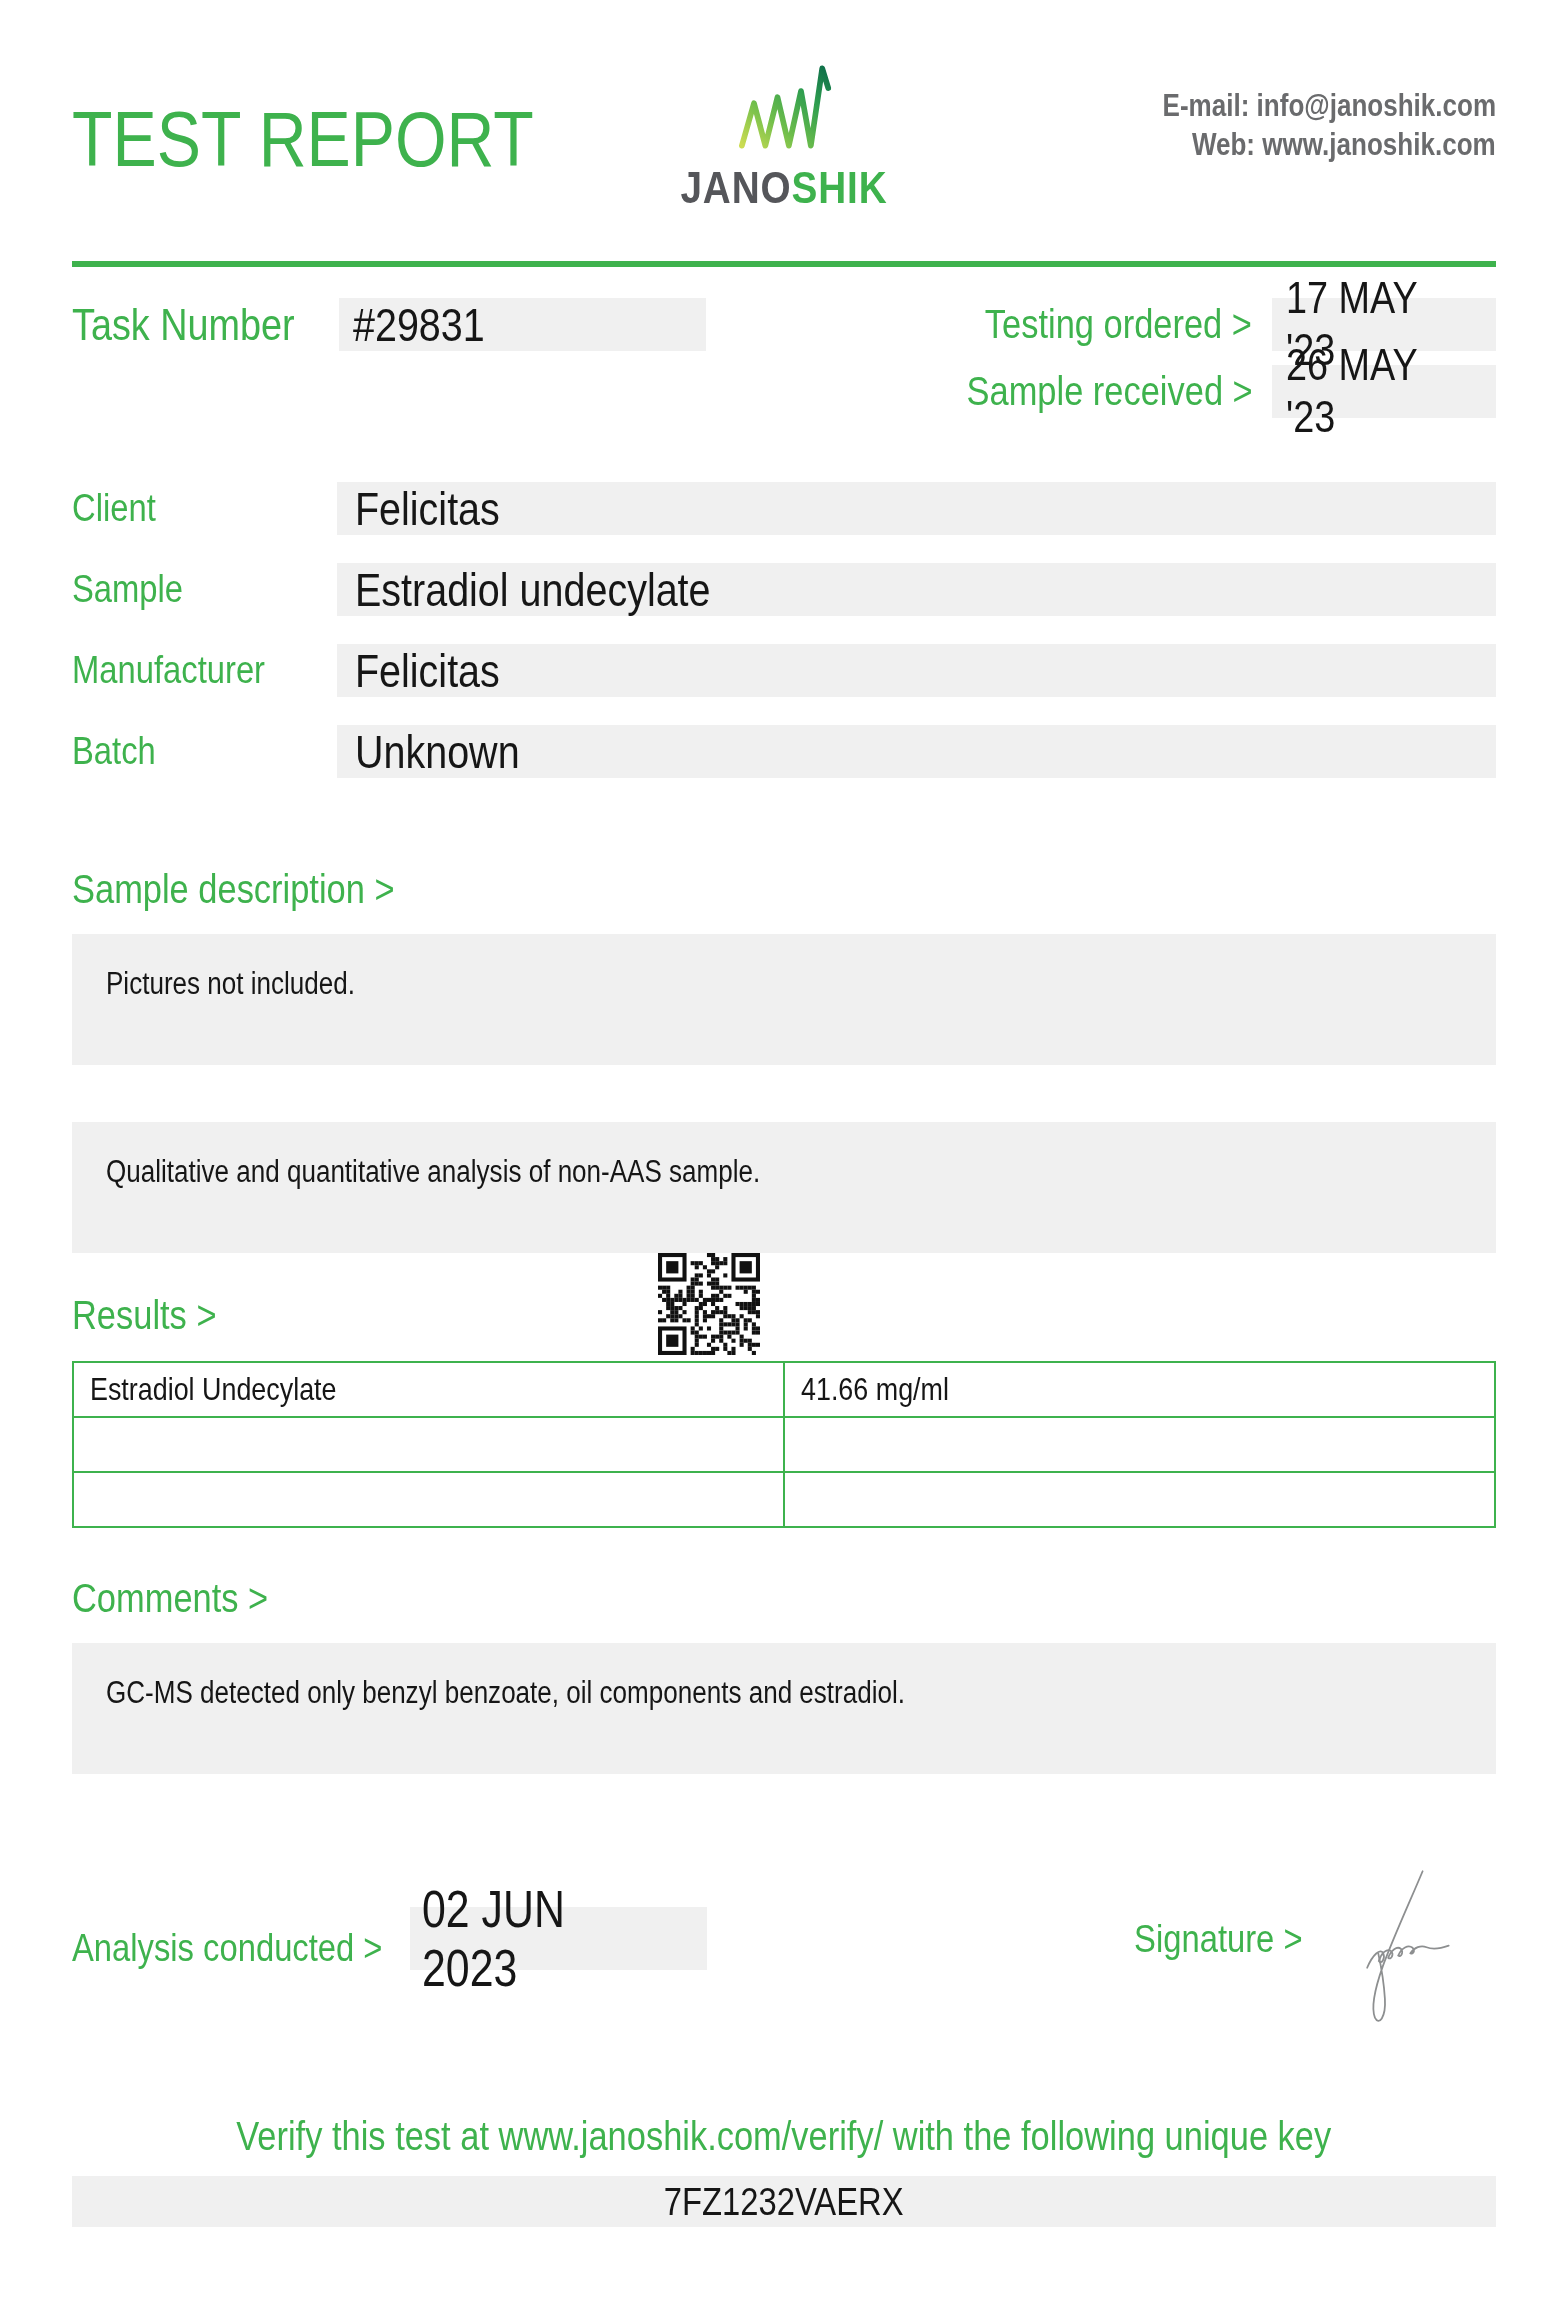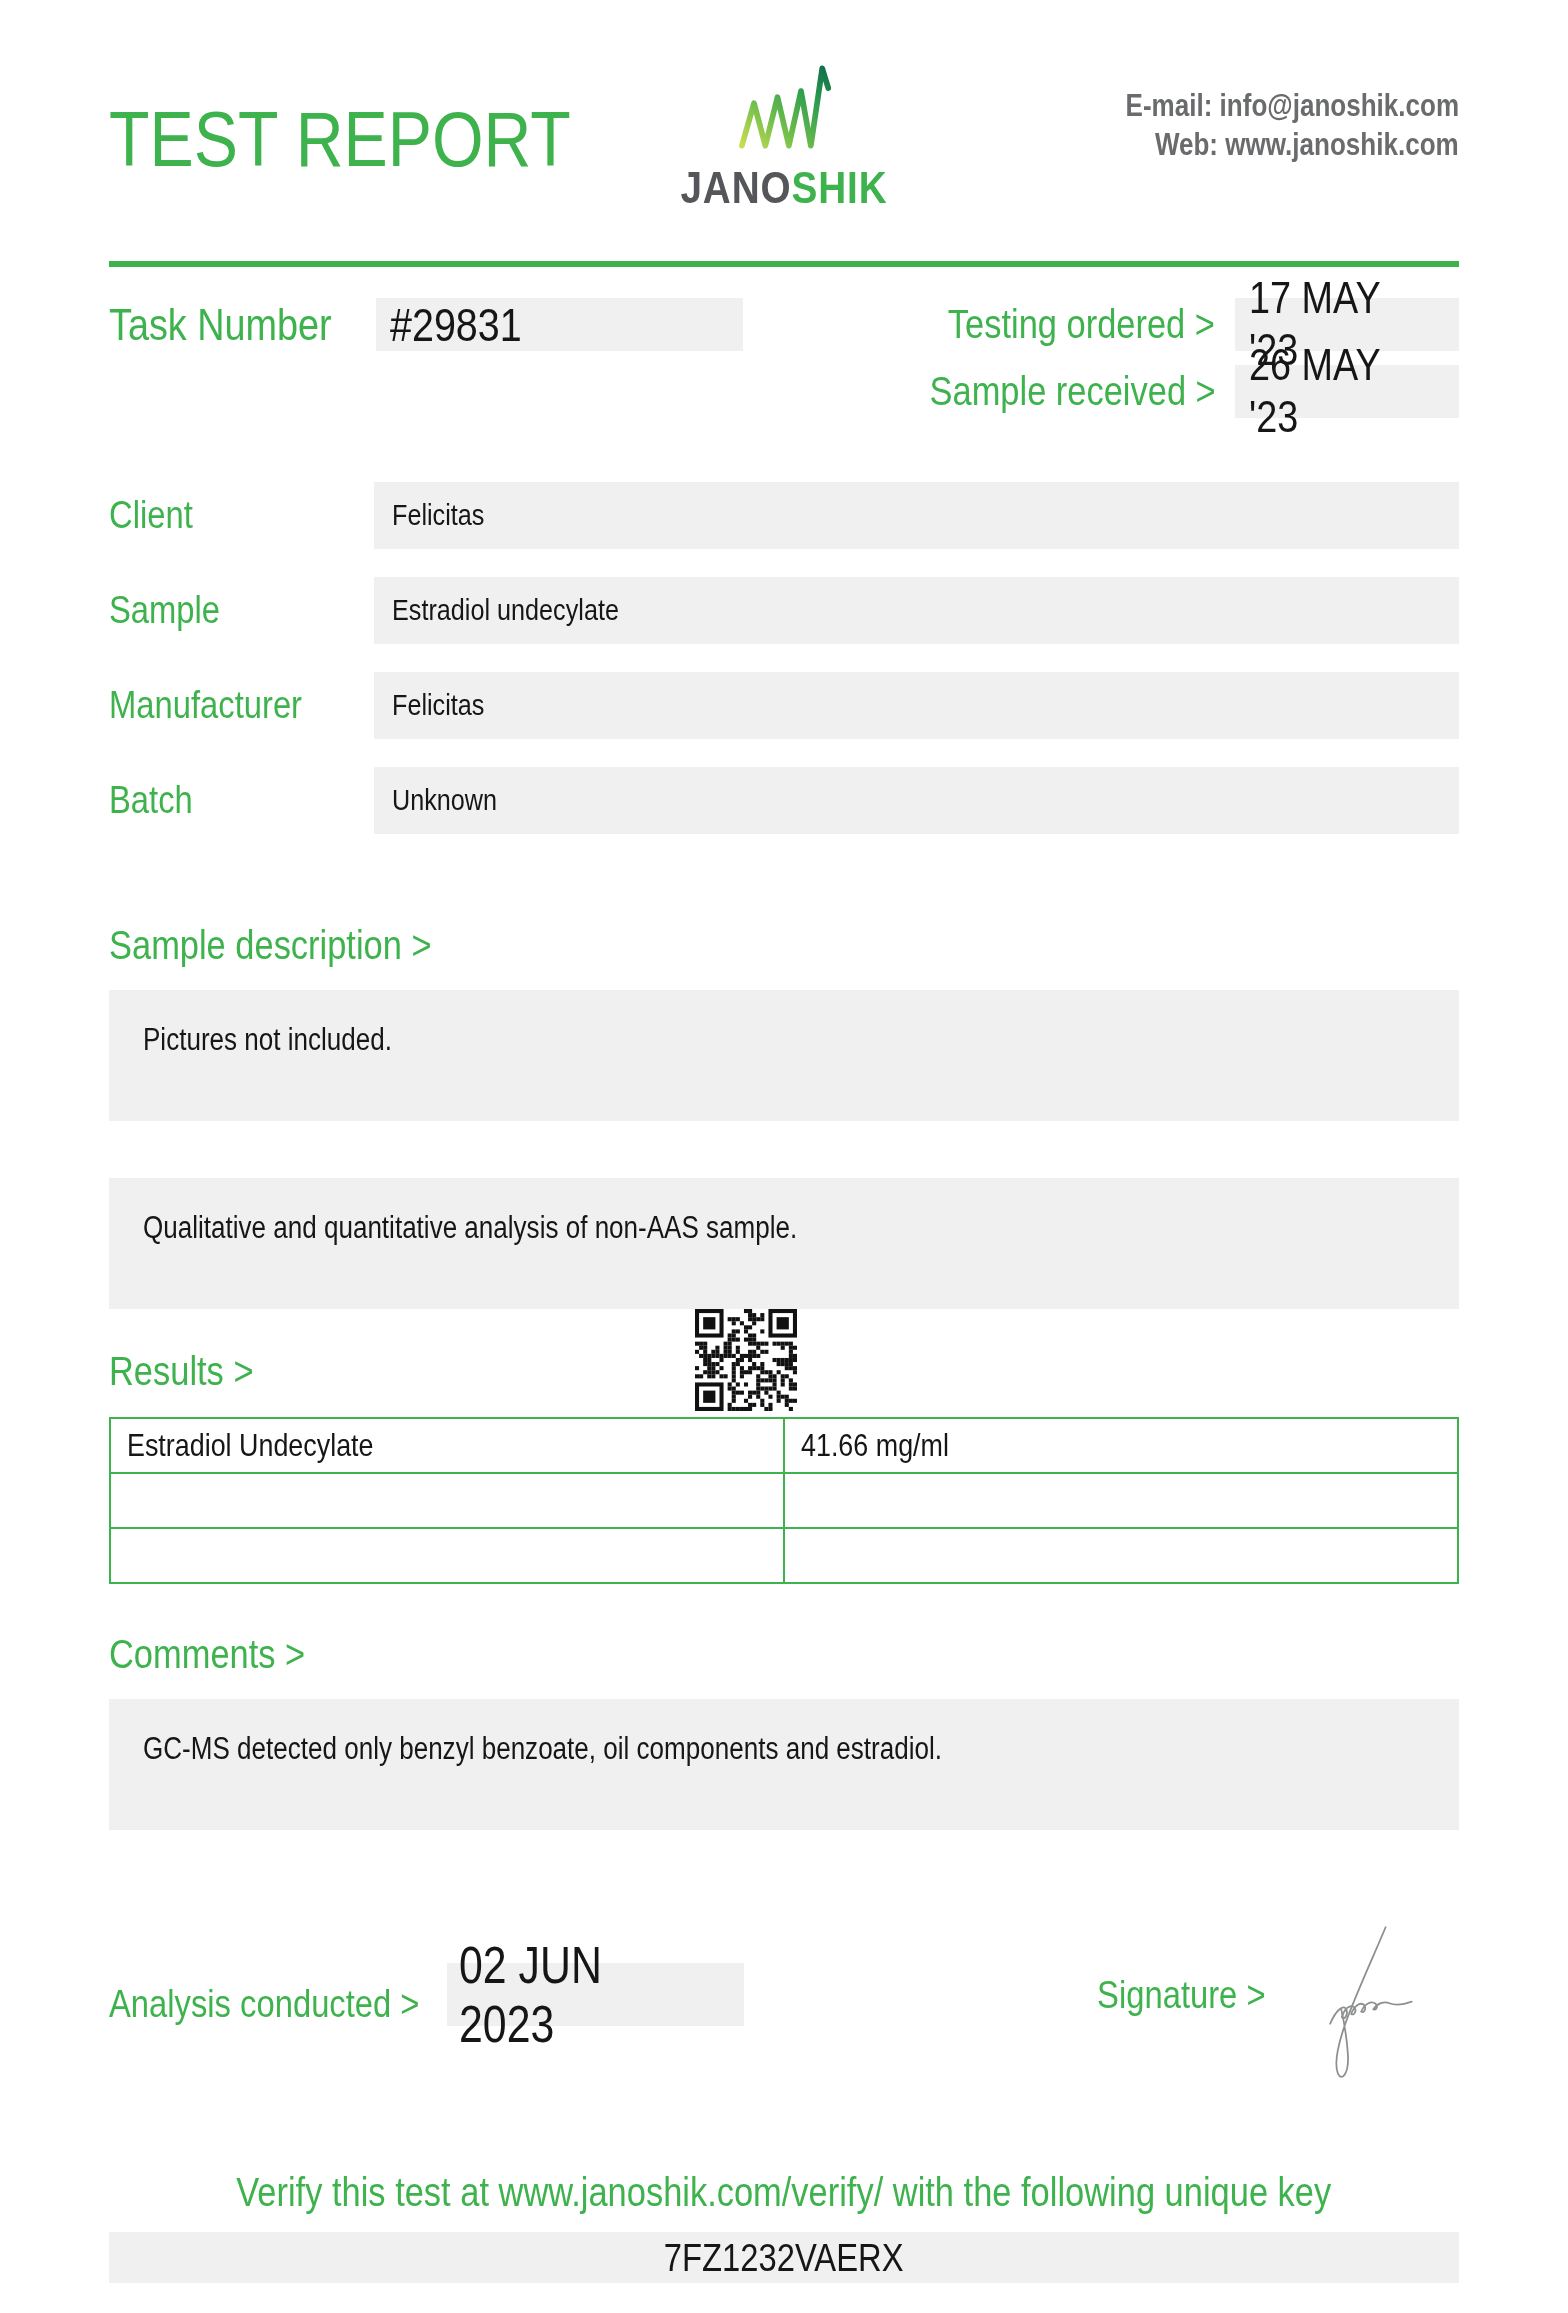--- a/index.html
+++ b/index.html
@@ -1,17 +1,17 @@
 <!DOCTYPE html>
 <html><head>
 <meta charset="utf-8">
 <style>
   html,body{margin:0;padding:0;background:#ffffff;}
   body{width:1568px;height:2313px;overflow:hidden;font-family:"Liberation Sans",sans-serif;color:#161616;}
-  .page{width:1568px;height:2313px;padding:0 109px;box-sizing:border-box;position:relative;}
+  .page{width:1568px;height:2313px;padding:0 72px;box-sizing:border-box;position:relative;}
 
   
   .cx{display:inline-block;transform:scaleX(0.84);}
   .ox-l{transform-origin:left center;}
   .ox-r{transform-origin:right center;}
   .ox-c{transform-origin:center center;}
 
   .green{color:#3eb24d;}
 
   
@@ -33,21 +33,21 @@
   .task-value{width:367px;height:53px;font-size:47px;padding-left:13.7px;}
   .dates{display:flex;flex-direction:column;gap:13.7px;}
   .date-row{display:flex;align-items:center;justify-content:flex-end;gap:19.6px;}
   .date-label{font-size:41px;line-height:53px;white-space:nowrap;}
   .date-value{width:224px;height:53px;font-size:45px;padding-left:13.7px;}
 
   
   .info{margin-top:64px;display:flex;flex-direction:column;gap:28px;}
   .info-row{display:flex;align-items:center;}
   .info-label{width:265px;font-size:39px;white-space:nowrap;}
-  .info-value{flex:1;height:67px;font-size:30px;padding-left:17.6px;}
+  .info-value{flex:1;height:53px;font-size:47px;padding-left:17.6px;}
 
   
   .heading{font-size:41px;line-height:43px;font-weight:400;margin:0;white-space:nowrap;}
   .gray-box{margin-top:23.5px;background:#f0f0f0;min-height:131px;box-sizing:border-box;padding:11.8px 17.6px;}
   .gray-box p{margin:16px;font-size:31px;line-height:43px;color:#161616;white-space:nowrap;}
   .sec-sample{margin-top:90px;}
   .sec-tests{margin-top:57px;}
   .sec-results{margin-top:41px;position:relative;}
   .sec-comments{margin-top:49px;}
 

